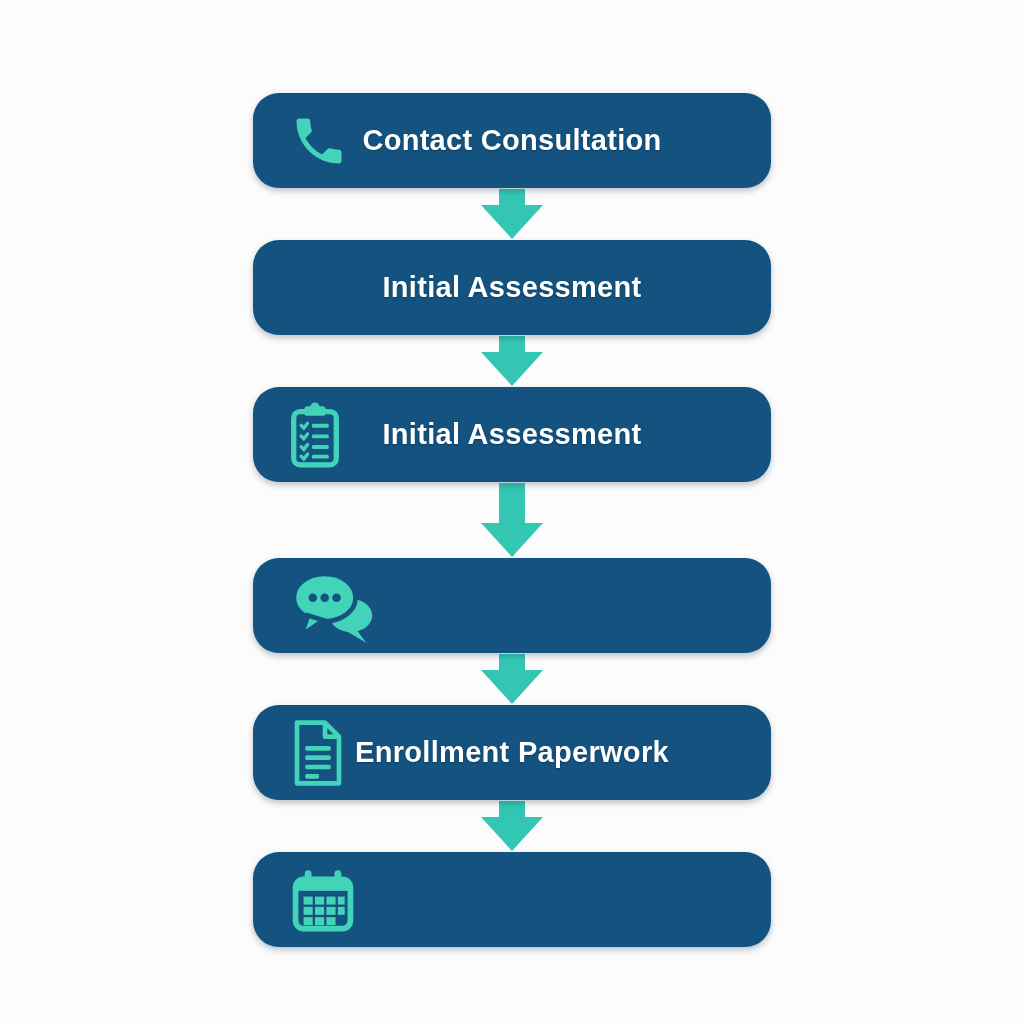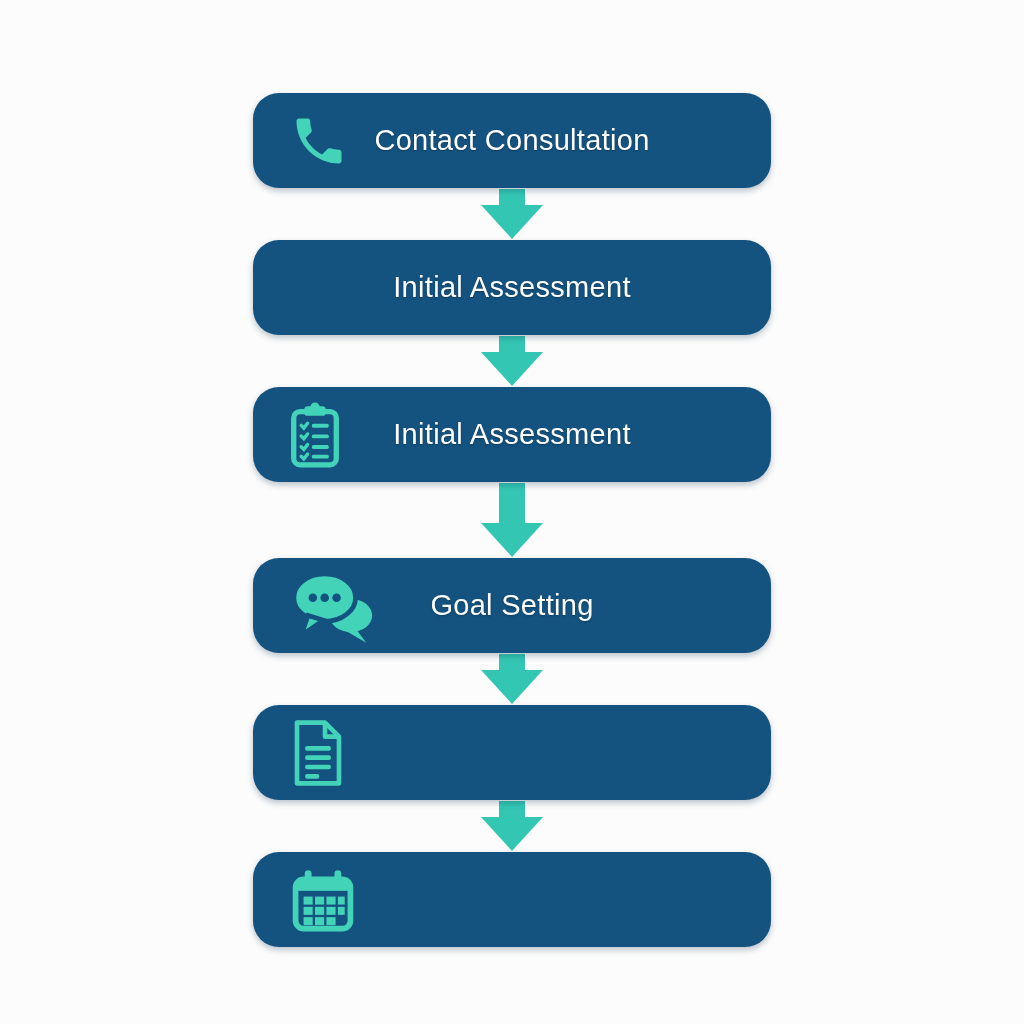--- a/index.html
+++ b/index.html
@@ -25,21 +25,21 @@
     border-radius: 26px;
     background: var(--box-color, #14527F);
     box-shadow: 0 3px 6px rgba(15, 45, 75, 0.28);
     display: flex;
     align-items: center;
     justify-content: center;
   }
   .step-label {
     color: var(--text-color, #ffffff);
     font-size: 29px;
-    font-weight: normal;
+    font-weight: bold;
     letter-spacing: 0.3px;
     text-shadow: 0 1px 2px rgba(0,0,0,0.25);
     white-space: nowrap;
   }
   .step-icon {
     position: absolute;
     left: 36px;
     top: 50%;
     transform: translateY(-50%);
     color: var(--icon-color, #41D2B6);
@@ -137,21 +137,20 @@
         </g>
         <g>
           <ellipse class="bubble-front" cx="29" cy="25" rx="26" ry="20"></ellipse>
           <polygon class="bubble-front" points="15,40 9,57 28,44"></polygon>
         </g>
         <circle class="dot" cx="19" cy="25" r="3.6"></circle>
         <circle class="dot" cx="29" cy="25" r="3.6"></circle>
         <circle class="dot" cx="39" cy="25" r="3.6"></circle>
       </svg>
     </span>
-    <span class="step-label">Goal Setting</span>
   </div>
   <div class="gap">
     <svg class="arrow-svg" width="64" height="50" viewBox="0 0 64 50" aria-hidden="true">
       <rect x="19" y="0" width="26" height="18" fill="currentColor"></rect>
       <polygon points="1,16 63,16 32,50" fill="currentColor"></polygon>
     </svg>
   </div>
 
   <div class="step-box">
     <span class="step-icon">
@@ -159,20 +158,21 @@
         <path d="M6 4 h24 l12 12 v40 h-36 z" fill="none" stroke="currentColor" stroke-width="4" stroke-linejoin="round"></path>
         <path d="M30 4 v12 h12" fill="none" stroke="currentColor" stroke-width="4" stroke-linejoin="round"></path>
         <g fill="currentColor">
           <rect x="13" y="24" width="22" height="4" rx="1.5"></rect>
           <rect x="13" y="32" width="22" height="4" rx="1.5"></rect>
           <rect x="13" y="40" width="22" height="4" rx="1.5"></rect>
           <rect x="13" y="48" width="12" height="4" rx="1.5"></rect>
         </g>
       </svg>
     </span>
+    <span class="step-label">Enrollment Paperwork</span>
   </div>
   <div class="gap">
     <svg class="arrow-svg" width="64" height="50" viewBox="0 0 64 50" aria-hidden="true">
       <rect x="19" y="0" width="26" height="18" fill="currentColor"></rect>
       <polygon points="1,16 63,16 32,50" fill="currentColor"></polygon>
     </svg>
   </div>
 
   <div class="step-box">
     <span class="step-icon">

